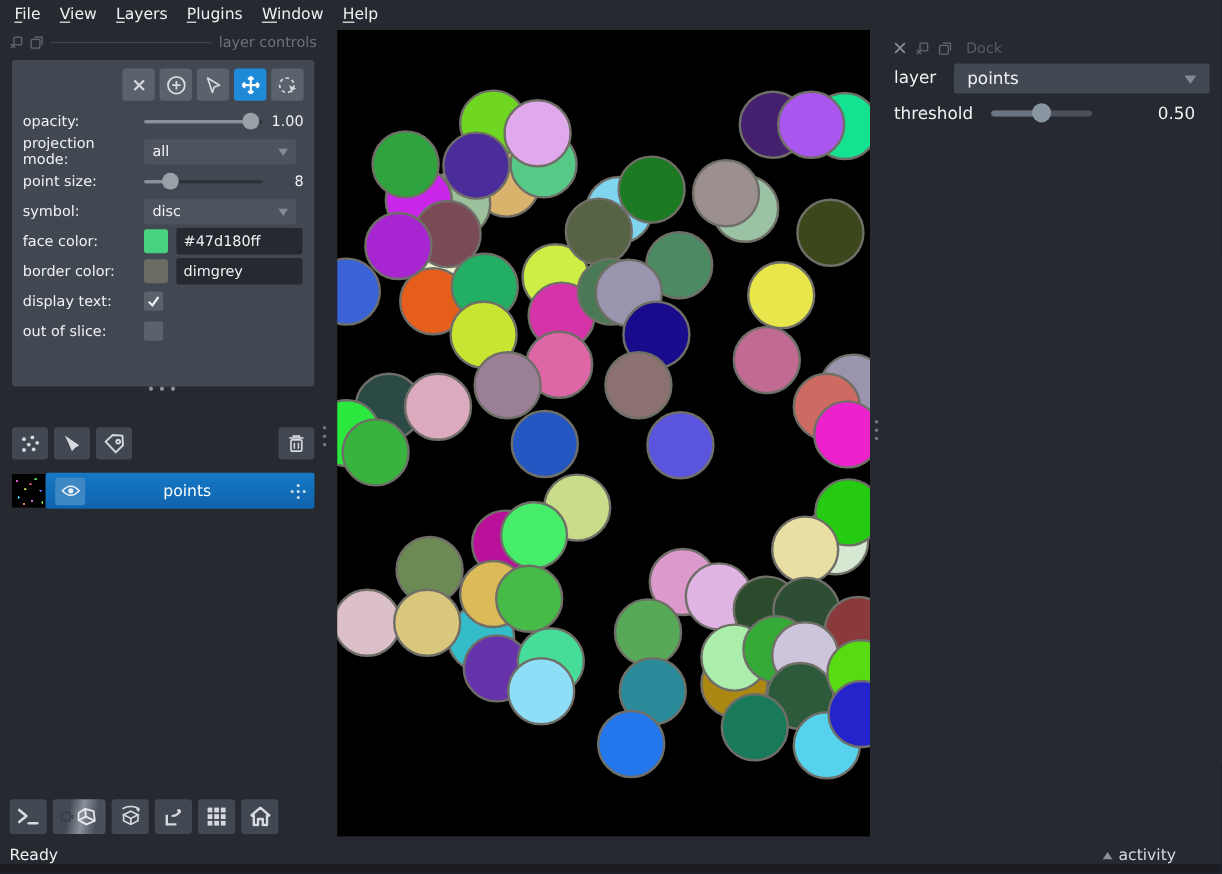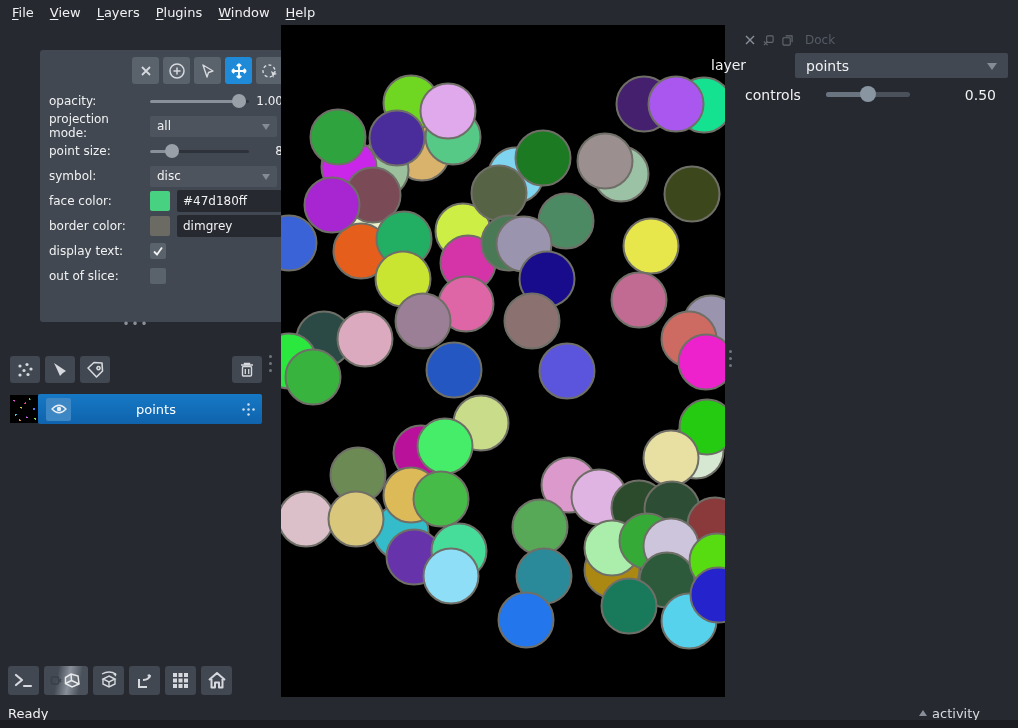--- a/index.html
+++ b/index.html
@@ -15,21 +15,21 @@
   .menu-item { padding:2px 8px; cursor:default; }
   .menu-item u { text-underline-offset:2px; }
   
   .ptitle { position:absolute; display:flex; align-items:center; gap:6px;
     color:#6e737b; font-size:12px; }
   .ptitle .dash { flex:1; border-top:1px solid #3f444c; }
   .mini-ico { width:11px; height:11px; opacity:.85; }
   
   .cbox { position:absolute; left:10px; top:50px; width:252px; height:272px;
     background:#414851; border-radius:3px; padding:7px 9px 4px 9px;
-    display:flex; flex-direction:column;margin-left:30px; }
+    display:flex; flex-direction:column; }
   .toolrow { display:flex; gap:4px; justify-content:flex-end; margin-bottom:6px; }
   .toolbtn { width:27px; height:27px; background:#5a626c; border-radius:3px;
     display:flex; align-items:center; justify-content:center; }
   .toolbtn.active { background:#1f8bd8; }
   .crow { display:flex; align-items:center; height:22px; margin-bottom:3px; }
   .crow .lbl { width:101px; font-size:12px; color:#f0f1f2; }
   .crow .ctl { flex:1; display:flex; align-items:center; }
   
   .slider { position:relative; height:22px; flex:1; }
   .slider .groove { position:absolute; left:0; right:0; top:10px; height:3px;
@@ -122,20 +122,32 @@
 
   <div class="menubar">
       <span class="menu-item"><u>F</u>ile</span>
       <span class="menu-item"><u>V</u>iew</span>
       <span class="menu-item"><u>L</u>ayers</span>
       <span class="menu-item"><u>P</u>lugins</span>
       <span class="menu-item"><u>W</u>indow</span>
       <span class="menu-item"><u>H</u>elp</span>
     </div>
 
+  <div class="ptitle" style="left:8px;top:28px;width:256px;">
+    <svg class="mini-ico" viewBox="0 0 12 12">
+        <path d="M1 7 L5 11 M1 11 L5 7" stroke="#6e737b" stroke-width="1.2" fill="none"></path>
+        <rect x="4" y="1" width="7" height="7" rx="1" fill="none" stroke="#6e737b" stroke-width="1.2"></rect>
+      </svg>
+    <svg class="mini-ico" viewBox="0 0 12 12">
+        <rect x="1" y="3" width="8" height="8" rx="1" fill="none" stroke="#6e737b" stroke-width="1.2"></rect>
+        <path d="M4 1 H11 V8" stroke="#6e737b" stroke-width="1.2" fill="none"></path>
+      </svg>
+    <span class="dash"></span>
+    <span>layer controls</span>
+  </div>
 
   <div class="cbox">
     <div class="toolrow">
       <div class="toolbtn">
         <svg width="14" height="14" viewBox="0 0 14 14">
             <path d="M3 3 L11 11 M11 3 L3 11" stroke="#d6d9dd" stroke-width="1.8" fill="none"></path>
           </svg>
       </div>
       <div class="toolbtn">
         <svg width="18" height="18" viewBox="0 0 18 18">
@@ -456,27 +468,27 @@
         <path d="M1 7 L5 11 M1 11 L5 7" stroke="#6e737b" stroke-width="1.2" fill="none"></path>
         <rect x="4" y="1" width="7" height="7" rx="1" fill="none" stroke="#6e737b" stroke-width="1.2"></rect>
       </svg>
     <svg class="mini-ico" viewBox="0 0 12 12">
         <rect x="1" y="3" width="8" height="8" rx="1" fill="none" stroke="#6e737b" stroke-width="1.2"></rect>
         <path d="M4 1 H11 V8" stroke="#6e737b" stroke-width="1.2" fill="none"></path>
       </svg>
     <span class="dock-name">Dock</span>
   </div>
 
-  <span class="drow-label" style="left:711px;top:57px;">layer</span>
+  <span class="drow-label" style="left:745px;top:57px;">layer</span>
   <div class="dock-dd">
     <span>points</span>
     <span class="dd-arrow" style="border-width:5px;border-top-width:7px;margin-bottom:-6px;"></span>
   </div>
 
-  <span class="drow-label" style="left:745px;top:87px;">controls</span>
+  <span class="drow-label" style="left:745px;top:87px;">threshold</span>
   <div class="dock-slider" style="--f: 0.5;">
     <div class="groove"></div>
       <div class="fill"></div>
       <div class="handle"></div>
   </div>
   <span class="dock-val">0.50</span>
 
   <span class="status">Ready</span>
   <div class="activity">
     <span class="tri-up"></span>

